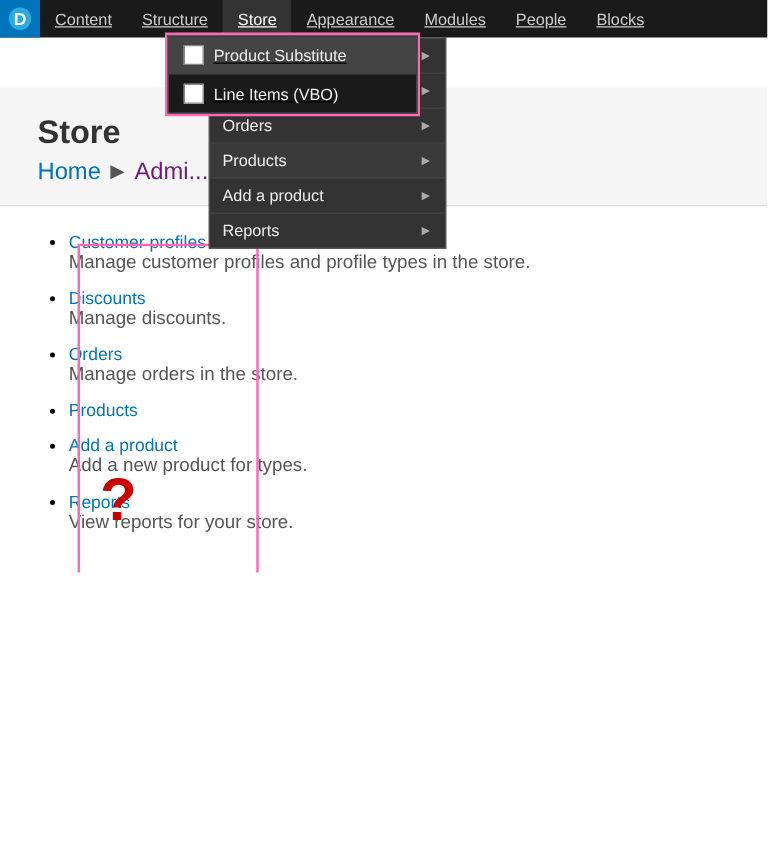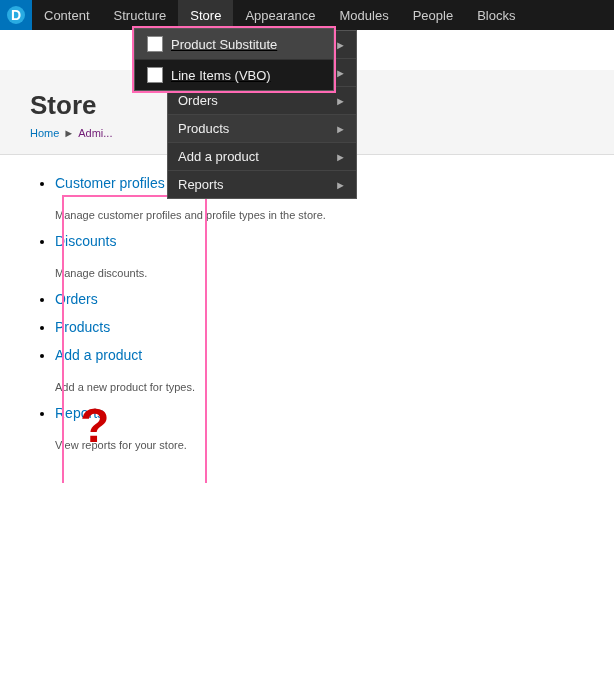--- a/index.html
+++ b/index.html
@@ -22,20 +22,21 @@
     .top-nav .nav-items {
       display: flex; align-items: stretch;
     }
     .top-nav .nav-item {
       color: #ccc;
       padding: 2px 12px;
       display: flex; align-items: center;
       font-size: 13px;
       cursor: pointer;
       white-space: nowrap;
+      text-decoration: underline;
     }
     .top-nav .nav-item.active { background: #333; color: #fff; }
     .dropdown-menu {
       position: absolute;
       top: 30px;
       left: 167px;
       background: #333;
       min-width: 190px;
       z-index: 100;
       border: 1px solid #555;
@@ -107,21 +108,21 @@
       border-bottom: 1px solid #ddd;
     }
     .page-title {
       font-size: 26px;
       font-weight: bold;
       color: #333;
       margin-bottom: 6px;
     }
     .breadcrumb {
       display: flex; align-items: flex-start;
-      font-size: 11px;
+      font-size: 19px;
       color: #555;
     }
     .breadcrumb a { color: #0073bb; text-decoration: none; }
     .breadcrumb .sep {
       margin: 0 4px;
       color: #555;
     }
     .breadcrumb .current { color: #701a75; }
 
     
@@ -134,23 +135,23 @@
     }
     .link-list li {
       margin-bottom: 12px;
     }
     .link-list li a {
       color: #0073bb;
       text-decoration: none;
       font-size: 14px;
     }
     .link-list li .desc {
-      font-size: 11px;
+      font-size: 15px;
       color: #555;
-      margin-top: 18px;
+      margin-top: 0;
     }
 
     
     .annotation-pink-left {
       position: absolute;
       left: 62px;
       top: 195px;
       width: 145px;
       height: 385px;
       border: 2px solid #ff69b4;
@@ -252,20 +253,21 @@
       <li>
         <a href="#">Customer profiles</a>
         <div class="desc">Manage customer profiles and profile types in the store.</div>
       </li>
       <li>
         <a href="#">Discounts</a>
         <div class="desc">Manage discounts.</div>
       </li>
       <li>
         <a href="#">Orders</a>
+        <div class="desc">Manage orders in the store.</div>
       </li>
       <li>
         <a href="#">Products</a>
       </li>
       <li>
         <a href="#">Add a product</a>
         <div class="desc">Add a new product for types.</div>
       </li>
       <li>
         <a href="#">Reports</a>

